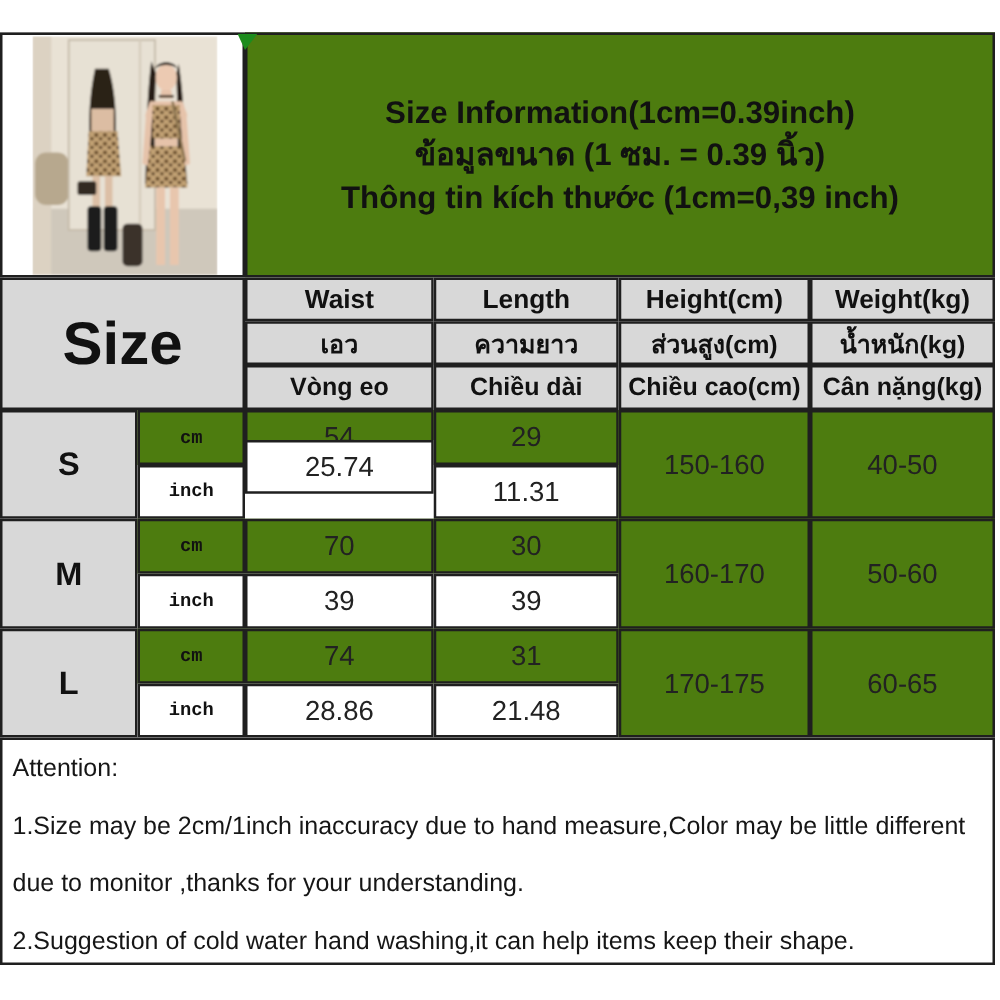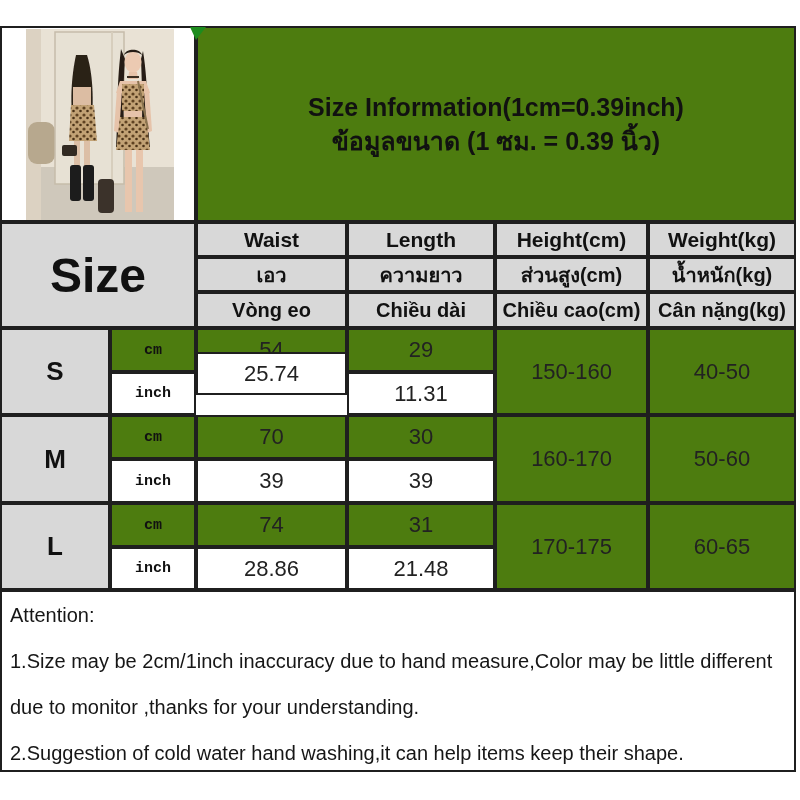--- a/index.html
+++ b/index.html
@@ -87,20 +87,21 @@
         <rect x="99" y="121" width="7" height="62" fill="#e8c6ad"></rect>
         <rect x="110" y="121" width="7" height="62" fill="#e8c6ad"></rect>
         <rect x="72" y="150" width="16" height="34" rx="4" fill="#3a332c"></rect>
       </g>
     </g>
   </svg>
 
   <div class="cell bg-stripe title-cell" style="left:196px;top:26px;width:600px;height:196px;">
     <div>Size Information(1cm=0.39inch)</div>
     <div>ข้อมูลขนาด (1 ซม. = 0.39 นิ้ว)</div>
+    <div>Thông tin kích thước (1cm=0,39 inch)</div>
   </div>
 
   <svg class="green-marker" width="16" height="14" aria-hidden="true">
     <polygon points="0,0 16,0 6,13" fill="#1d8c1d"></polygon>
   </svg>
 
   <div class="cell bg-gray size-cell" style="left:0;top:222px;width:196px;height:106px;">Size</div>
 
   <div class="cell bg-gray hdr" style="left:196px;top:222px;width:151px;height:35px;">Waist</div>
   <div class="cell bg-gray hdr" style="left:347px;top:222px;width:148px;height:35px;">Length</div>

